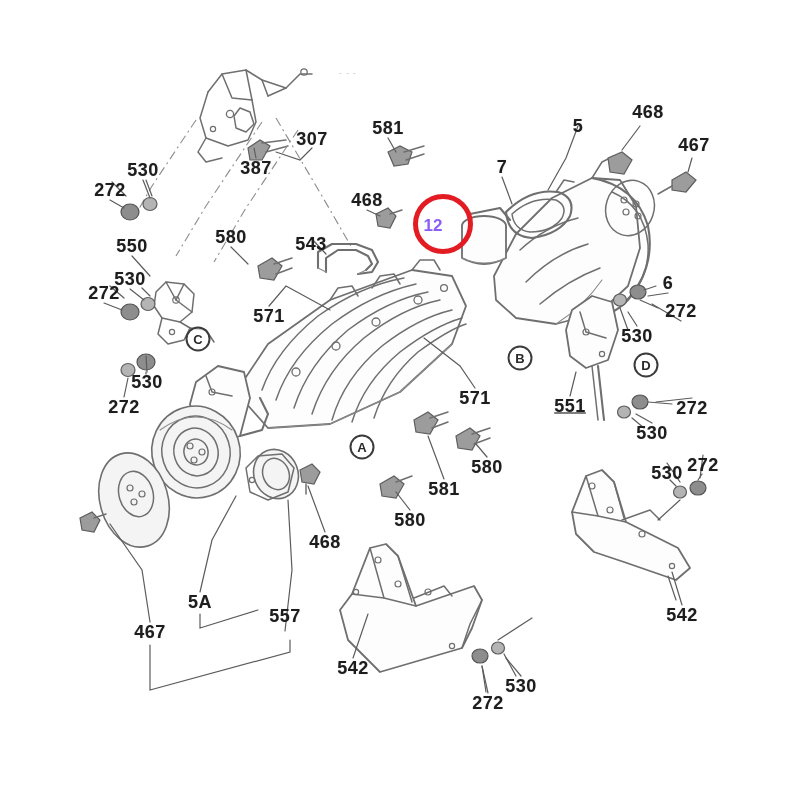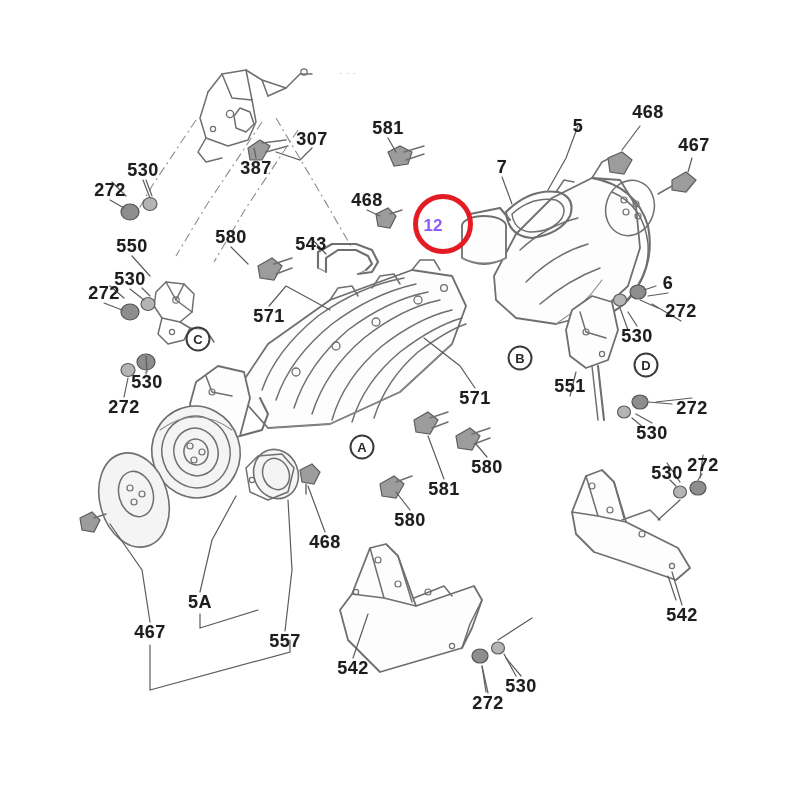--- a/index.html
+++ b/index.html
@@ -430,32 +430,32 @@
       <div class="part-label" style="left: 132px; top: 246px;">550</div>
       <div class="part-label" style="left: 130px; top: 279px;">530</div>
       <div class="part-label" style="left: 104px; top: 293px;">272</div>
       <div class="part-label" style="left: 269px; top: 316px;">571</div>
       <div class="part-label" style="left: 668px; top: 283px;">6</div>
       <div class="part-label" style="left: 681px; top: 311px;">272</div>
       <div class="part-label" style="left: 637px; top: 336px;">530</div>
       <div class="part-label" style="left: 147px; top: 382px;">530</div>
       <div class="part-label" style="left: 124px; top: 407px;">272</div>
       <div class="part-label" style="left: 475px; top: 398px;">571</div>
-      <div class="part-label" style="left: 570px; top: 386px;">551</div>
+      <div class="part-label" style="left: 570px; top: 406px; text-decoration: underline;">551</div>
       <div class="part-label" style="left: 692px; top: 408px;">272</div>
       <div class="part-label" style="left: 652px; top: 433px;">530</div>
       <div class="part-label" style="left: 487px; top: 467px;">580</div>
       <div class="part-label" style="left: 444px; top: 489px;">581</div>
       <div class="part-label" style="left: 667px; top: 473px;">530</div>
       <div class="part-label" style="left: 703px; top: 465px;">272</div>
       <div class="part-label" style="left: 410px; top: 520px;">580</div>
       <div class="part-label" style="left: 325px; top: 542px;">468</div>
       <div class="part-label" style="left: 200px; top: 602px;">5A</div>
       <div class="part-label" style="left: 150px; top: 632px;">467</div>
-      <div class="part-label" style="left: 285px; top: 641px;">557</div>
+      <div class="part-label" style="left: 285px; top: 616px;">557</div>
       <div class="part-label" style="left: 353px; top: 668px;">542</div>
       <div class="part-label" style="left: 682px; top: 615px;">542</div>
       <div class="part-label" style="left: 521px; top: 686px;">530</div>
       <div class="part-label" style="left: 488px; top: 703px;">272</div>
       <div class="ref-marker" style="left: 198px; top: 339px;">C</div>
       <div class="ref-marker" style="left: 362px; top: 447px;">A</div>
       <div class="ref-marker" style="left: 520px; top: 358px;">B</div>
       <div class="ref-marker" style="left: 646px; top: 365px;">D</div>
       <div class="faint-mark" style="left: 348px; top: 72px;">- - -</div>
       <div class="highlight-ring" style="left: 443px; top: 224px; width: 60px; height: 60px; border-color: rgb(227, 27, 35);"></div>

